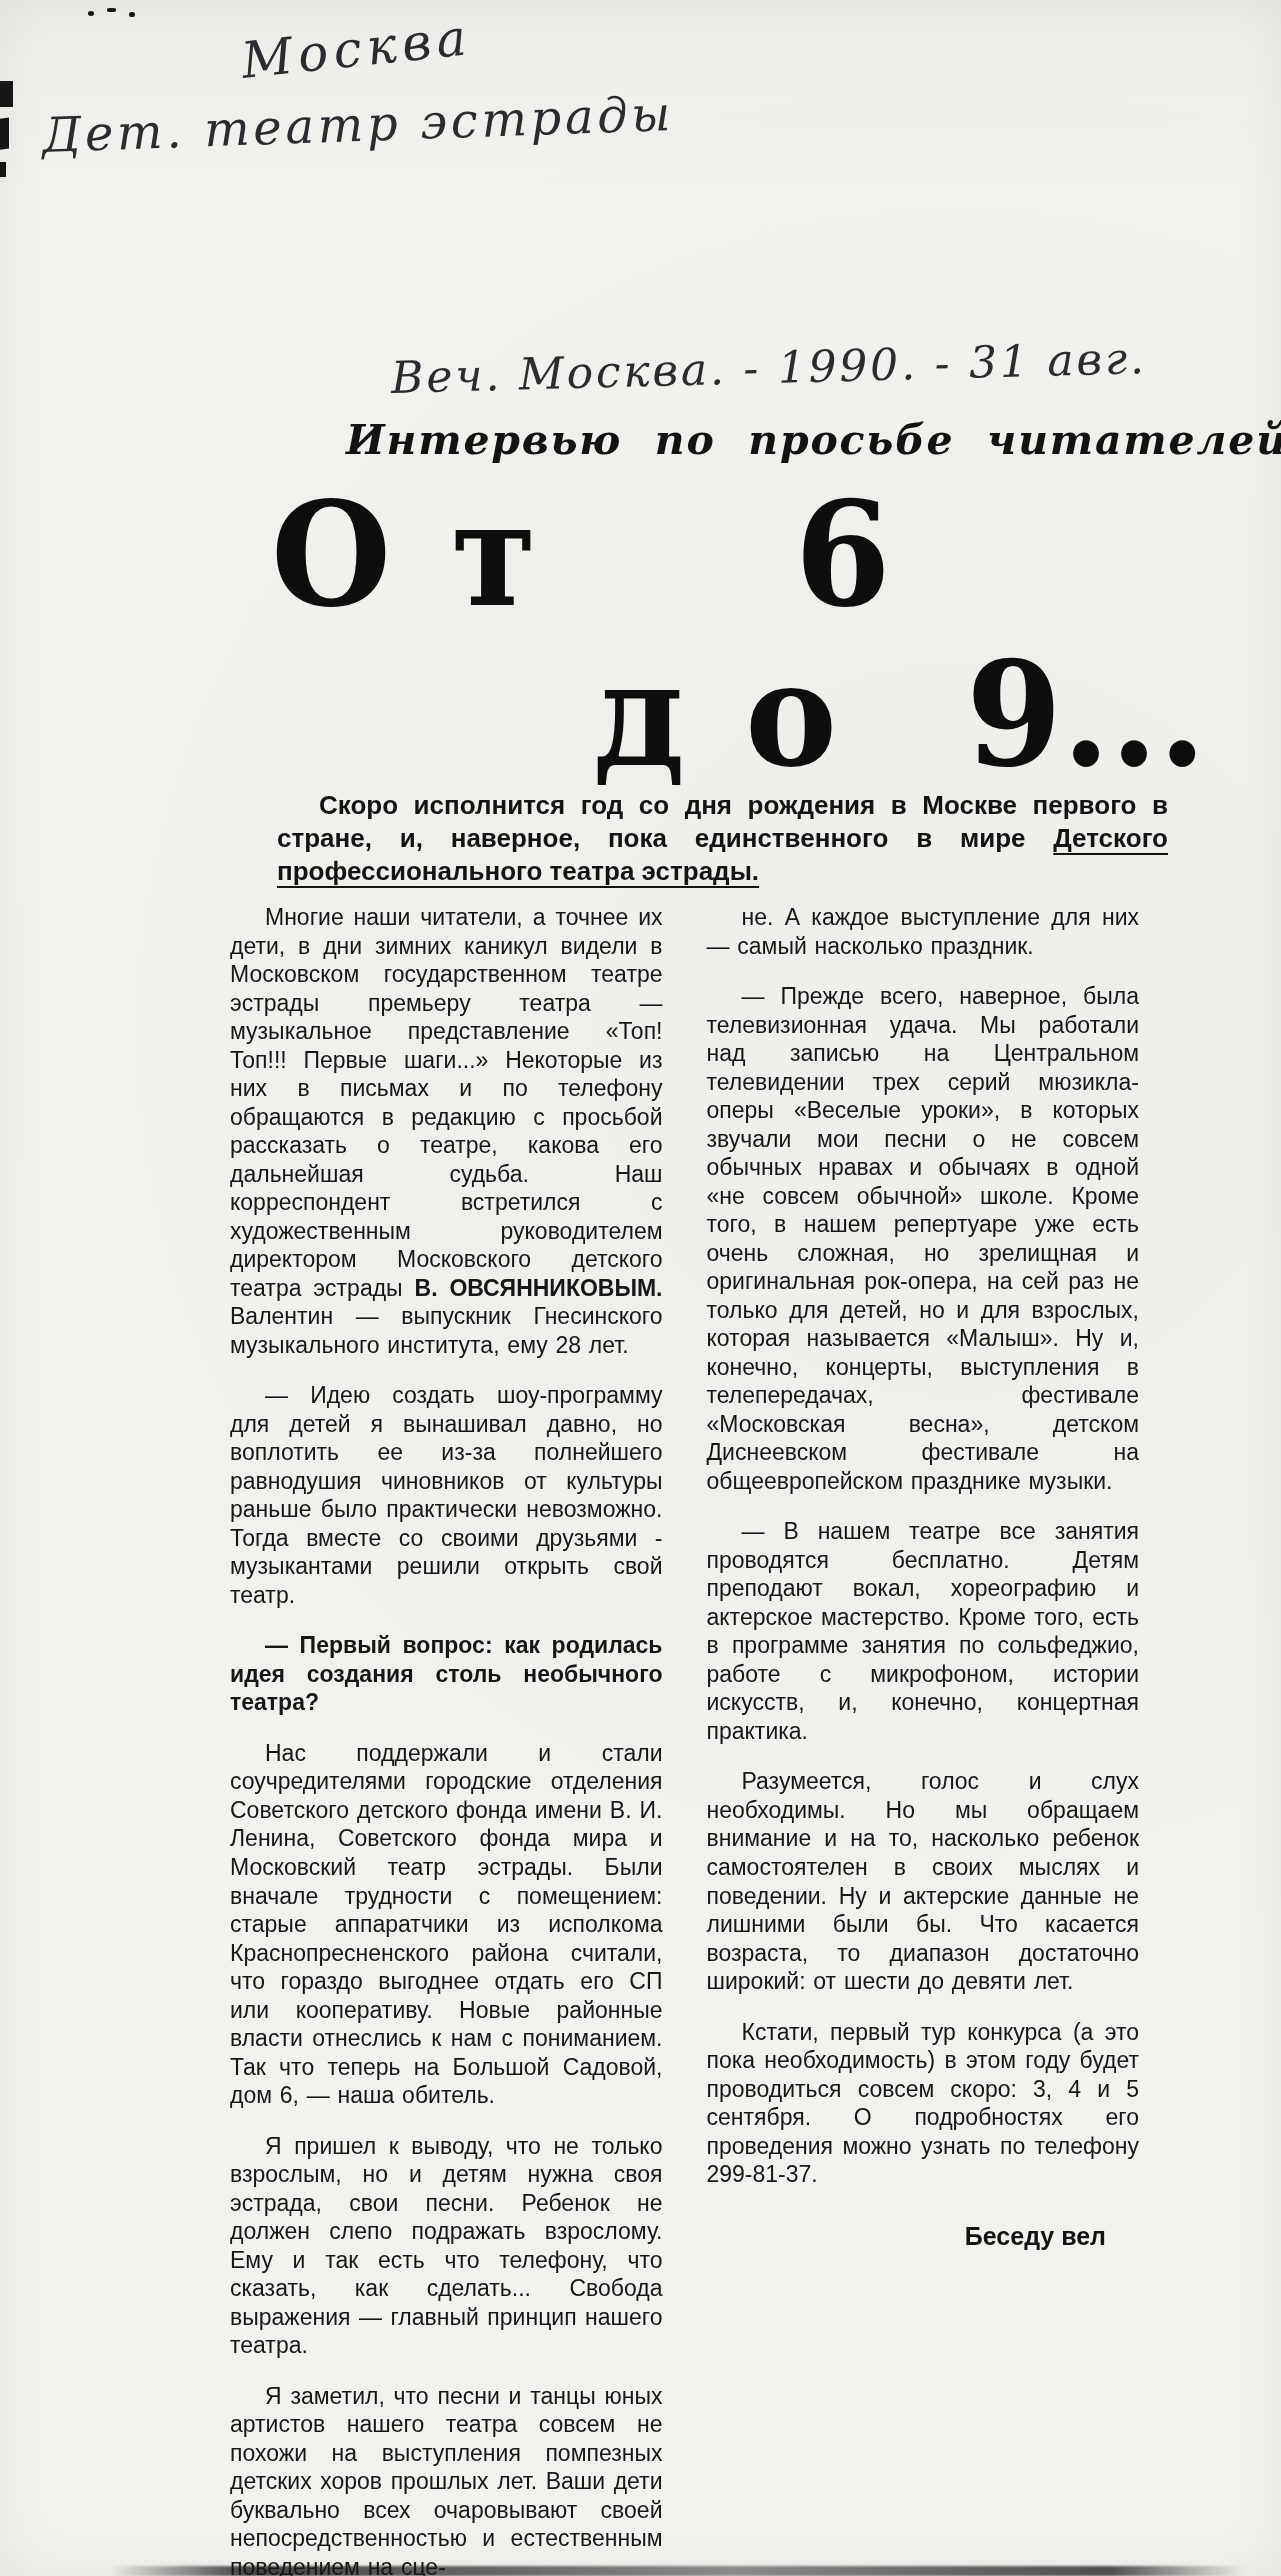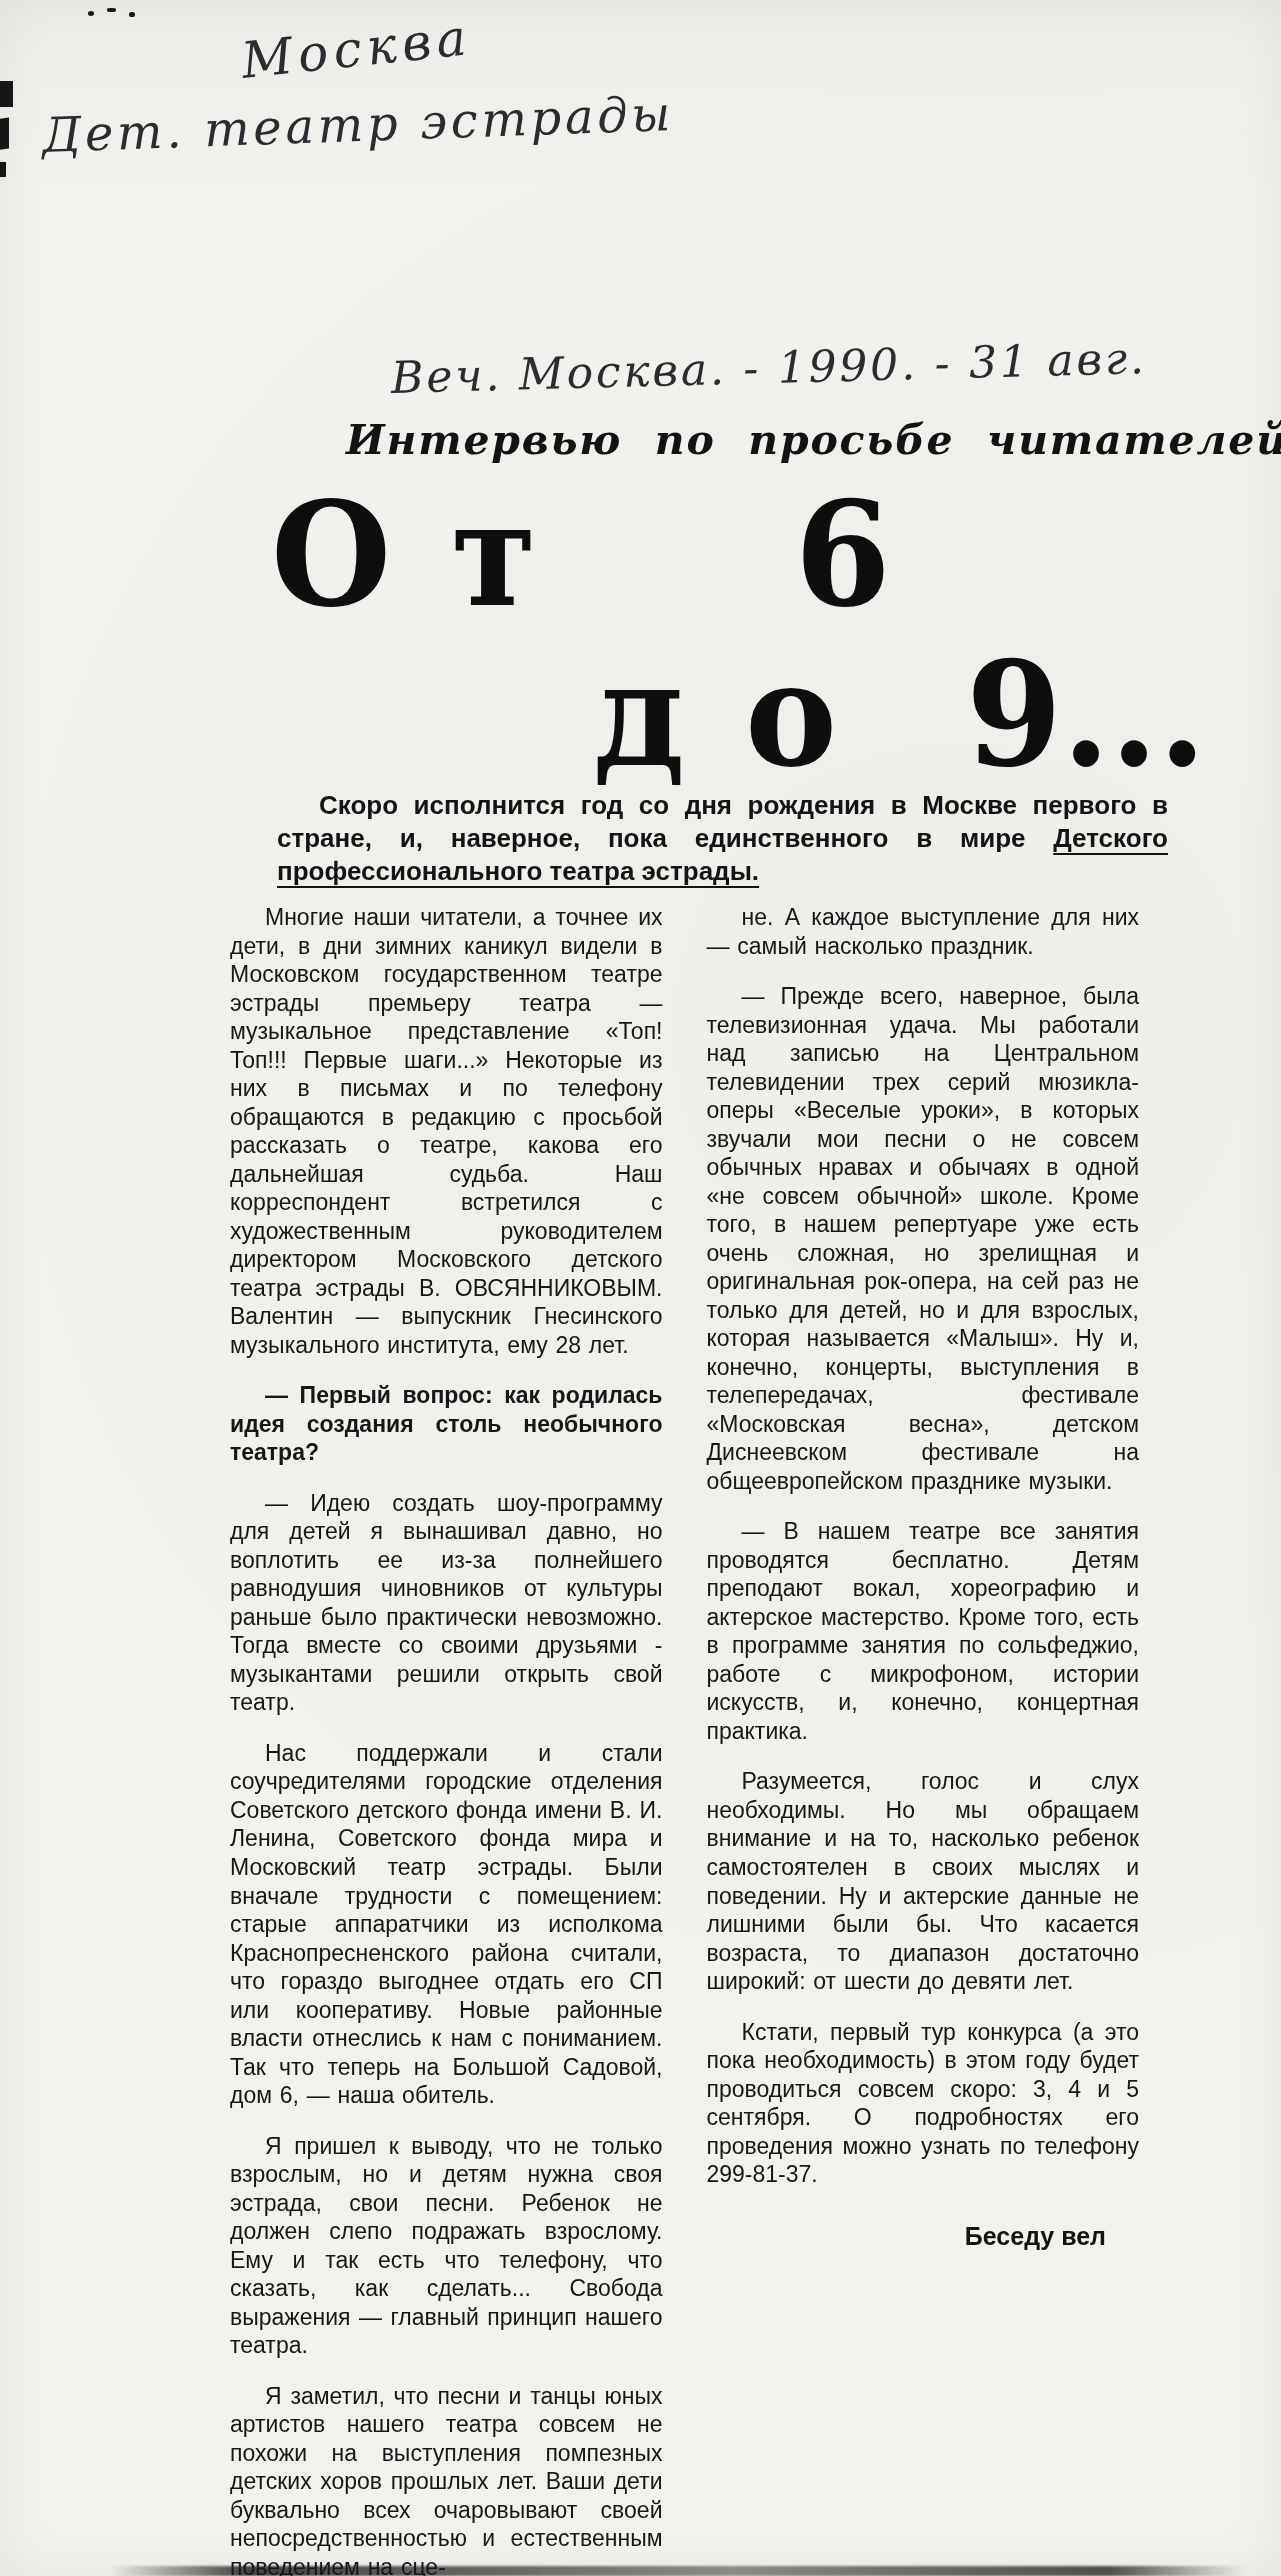--- a/index.html
+++ b/index.html
@@ -70,21 +70,21 @@
     display:flex;gap:44px;
   }
   .col{flex:1;min-width:0;}
   .para{
     margin:0 0 22px;
     font-size:23px;line-height:1.24;
     text-align:justify;text-indent:35px;
     word-spacing:1.4px;color:#171717;
   }
   .para.question{font-weight:bold;}
-  .seg-bold{font-weight:normal;}
+  .seg-bold{font-weight:bold;}
   
   .signature{
     margin-top:31px;padding-right:33px;
     text-align:right;font-weight:bold;font-size:25px;line-height:1.35;
     color:#141414;
   }
 </style>
 </head>
 <body>
 
@@ -112,22 +112,22 @@
     <span class="t-word">до</span>
     <span>9...</span>
   </div>
 
   <p class="lede"><span>Скоро исполнится год со дня рождения в Москве первого в стране, и, наверное, пока единственного в мире </span><span class="u">Детского профессионального театра эстрады.</span></p>
 
   <div class="body-cols">
     <div class="col">
       <div id="col-left">
           <p class="para"><span>Многие наши читатели, а точнее их дети, в дни зимних каникул видели в Московском государственном театре эстрады премьеру театра — музыкальное представление «Топ! Топ!!! Первые шаги...» Некоторые из них в письмах и по телефону обращаются в редакцию с просьбой рассказать о театре, какова его дальнейшая судьба. Наш корреспондент встретился с художественным руководителем директором Московского детского театра эстрады </span><span class="seg-bold">В. ОВСЯННИКОВЫМ.</span><span> Валентин — выпускник Гнесинского музыкального института, ему 28 лет.</span></p>
+          <p class="para"><span>— Идею создать шоу-программу для детей я вынашивал давно, но воплотить ее из-за полнейшего равнодушия чиновников от культуры раньше было практически невозможно. Тогда вместе со своими друзьями - музыкантами решили открыть свой театр.</span></p>
           <p class="para question"><span>— Первый вопрос: как родилась идея создания столь необычного театра?</span></p>
-          <p class="para"><span>— Идею создать шоу-программу для детей я вынашивал давно, но воплотить ее из-за полнейшего равнодушия чиновников от культуры раньше было практически невозможно. Тогда вместе со своими друзьями - музыкантами решили открыть свой театр.</span></p>
           <p class="para"><span>Нас поддержали и стали соучредителями городские отделения Советского детского фонда имени В. И. Ленина, Советского фонда мира и Московский театр эстрады. Были вначале трудности с помещением: старые аппаратчики из исполкома Краснопресненского района считали, что гораздо выгоднее отдать его СП или кооперативу. Новые районные власти отнеслись к нам с пониманием. Так что теперь на Большой Садовой, дом 6, — наша обитель.</span></p>
           <p class="para"><span>Я пришел к выводу, что не только взрослым, но и детям нужна своя эстрада, свои песни. Ребенок не должен слепо подражать взрослому. Ему и так есть что телефону, что сказать, как сделать... Свобода выражения — главный принцип нашего театра.</span></p>
           <p class="para"><span>Я заметил, что песни и танцы юных артистов нашего театра совсем не похожи на выступления помпезных детских хоров прошлых лет. Ваши дети буквально всех очаровывают своей непосредственностью и естественным поведением на сце-</span></p>
         </div>
     </div>
     <div class="col">
       <div id="col-right">
           <p class="para"><span>не. А каждое выступление для них — самый насколько праздник.</span></p>
           <p class="para"><span>— Прежде всего, наверное, была телевизионная удача. Мы работали над записью на Центральном телевидении трех серий мюзикла-оперы «Веселые уроки», в которых звучали мои песни о не совсем обычных нравах и обычаях в одной «не совсем обычной» школе. Кроме того, в нашем репертуаре уже есть очень сложная, но зрелищная и оригинальная рок-опера, на сей раз не только для детей, но и для взрослых, которая называется «Малыш». Ну и, конечно, концерты, выступления в телепередачах, фестивале «Московская весна», детском Диснеевском фестивале на общеевропейском празднике музыки.</span></p>
           <p class="para"><span>— В нашем театре все занятия проводятся бесплатно. Детям преподают вокал, хореографию и актерское мастерство. Кроме того, есть в программе занятия по сольфеджио, работе с микрофоном, истории искусств, и, конечно, концертная практика.</span></p>

